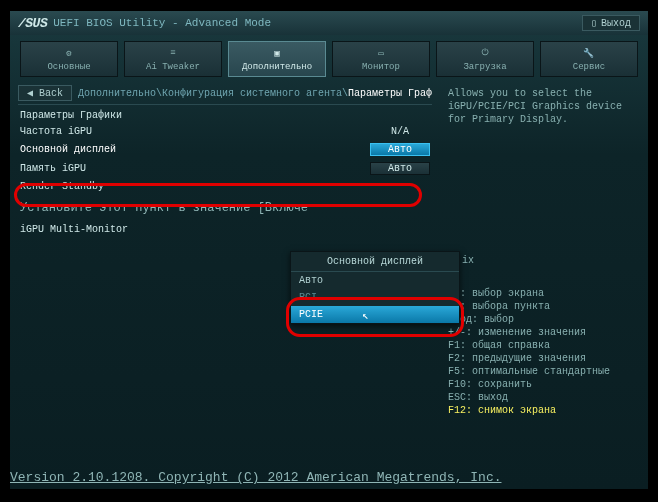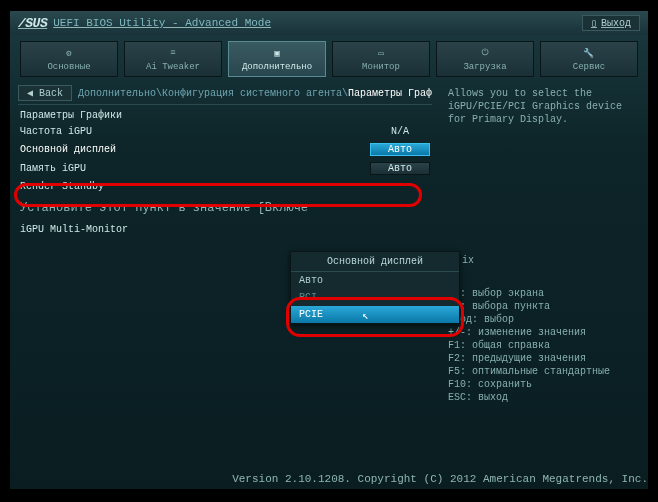--- a/index.html
+++ b/index.html
@@ -17,21 +17,20 @@
   background: linear-gradient(to bottom, #1a3a3f 0%, #0d2428 30%, #0a1e22 100%);
   border: 1px solid #000;
   position: relative;
 }
 .header {
   height: 24px;
   display: flex;
   align-items: center;
   padding: 0 8px;
   background: linear-gradient(to bottom, #2a4a50, #183238);
-  text-decoration: underline;
 }
 .logo { color: #cfe8e8; font-weight: bold; font-size: 13px; font-style: italic; letter-spacing: -0.5px; }
 .title { color: #7fb8c0; font-size: 11px; margin-left: 6px; }
 .exit-btn {
   margin-left: auto;
   background: #1a3236; border: 1px solid #3a5a60;
   padding: 1px 8px; color: #b0d0d0; font-size: 10px;
   display: flex; align-items: center; gap: 4px;
 }
 .tabs {
@@ -123,21 +122,21 @@
   border: 3px solid #e00000; border-radius: 14px;
   position: absolute;
   left: 276px; top: 216px; width: 178px; height: 40px;
   pointer-events: none;
 }
 .help-top { min-height: 200px; line-height: 13px; }
 .help-bottom { color: #88b0b0; line-height: 13px; }
 .help-bottom .f12 { color: #f8f060; }
 .footer {
   position: absolute; bottom: 4px; left: 0; right: 0;
-  text-align: right; color: #8fb5b5; font-size: 11px;
+  text-align: left; color: #8fb5b5; font-size: 13px; text-decoration: underline;
 }
 .cursor { position: absolute; left: 352px; top: 228px; color: #fff; font-size: 11px; pointer-events: none; }
 </style>
 </head>
 <body>
 
 <div class="bios-window">
   <div class="header">
     <span class="logo">/SUS</span>
     <span class="title">UEFI BIOS Utility - Advanced Mode</span>
@@ -230,18 +229,19 @@
       <div class="help-bottom">
         <div>++: выбор экрана</div>
         <div>↑↓: выбора пункта</div>
         <div>Ввод: выбор</div>
         <div>+/-: изменение значения</div>
         <div>F1: общая справка</div>
         <div>F2: предыдущие значения</div>
         <div>F5: оптимальные стандартные</div>
         <div>F10: сохранить</div>
         <div>ESC: выход</div>
+        <div class="f12">F12: снимок экрана</div>
       </div>
     </div>
   </div>
 
   <div class="footer">Version 2.10.1208. Copyright (C) 2012 American Megatrends, Inc.</div>
 </div>
 
 </body></html>

